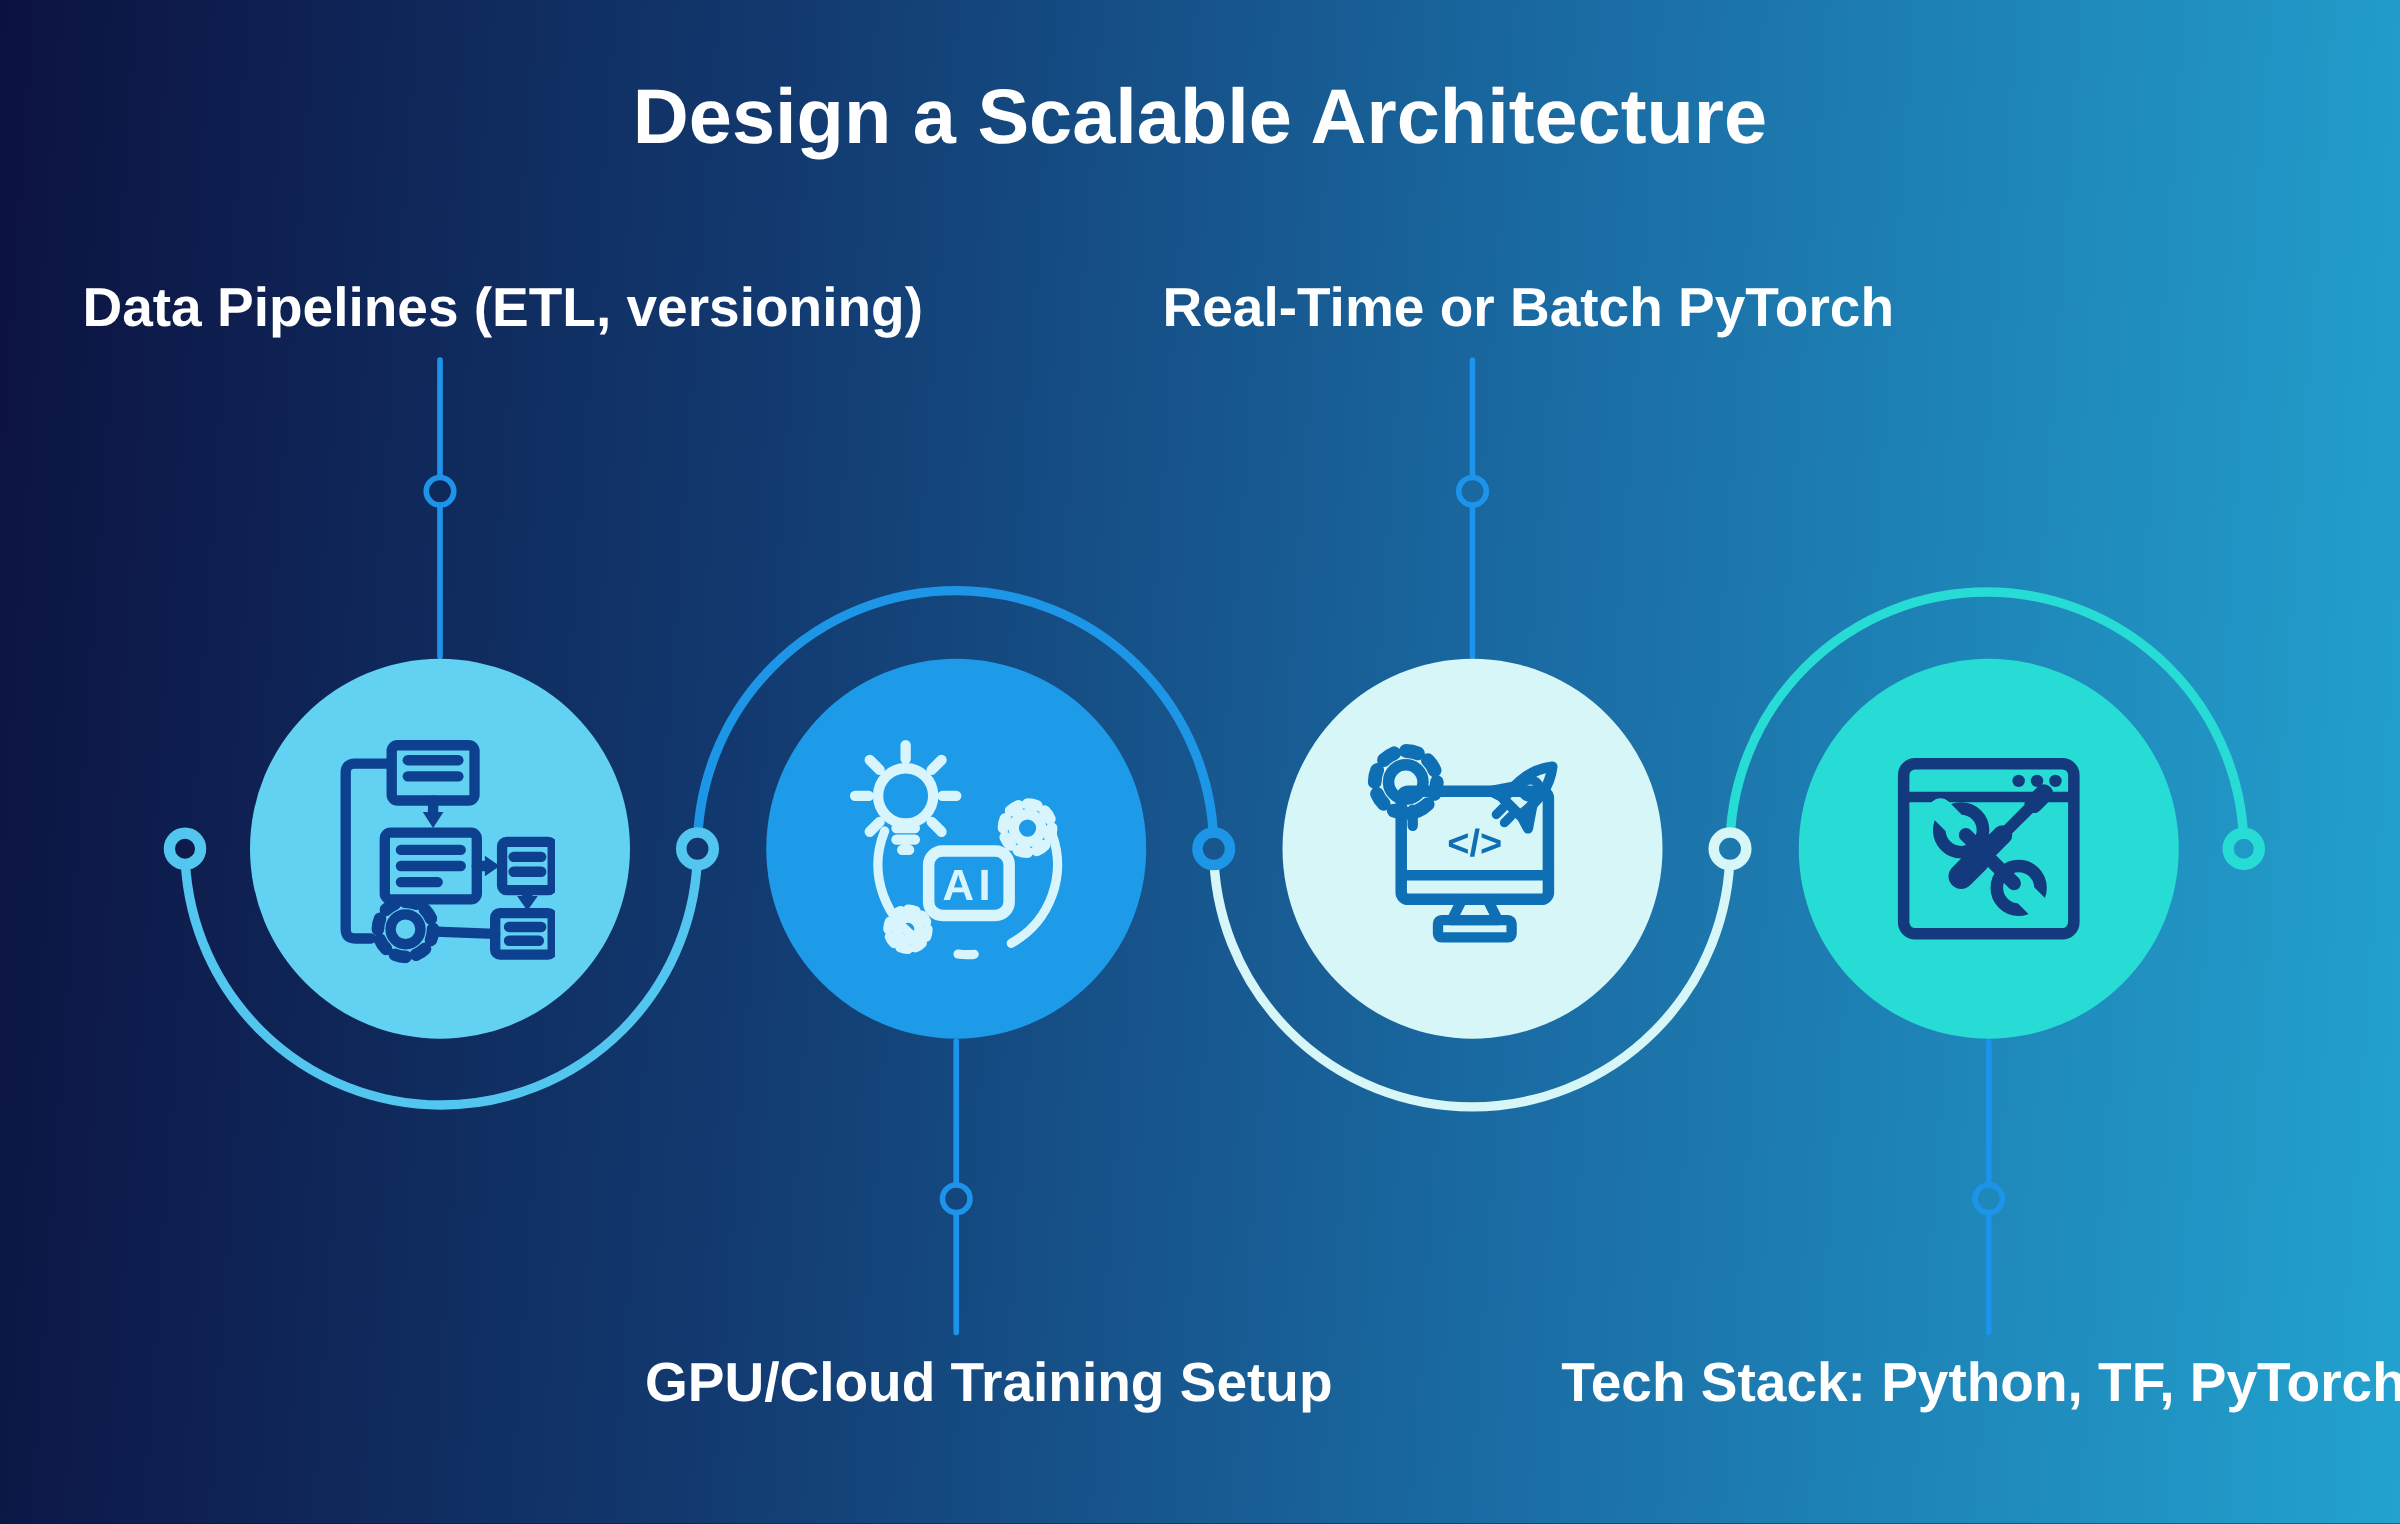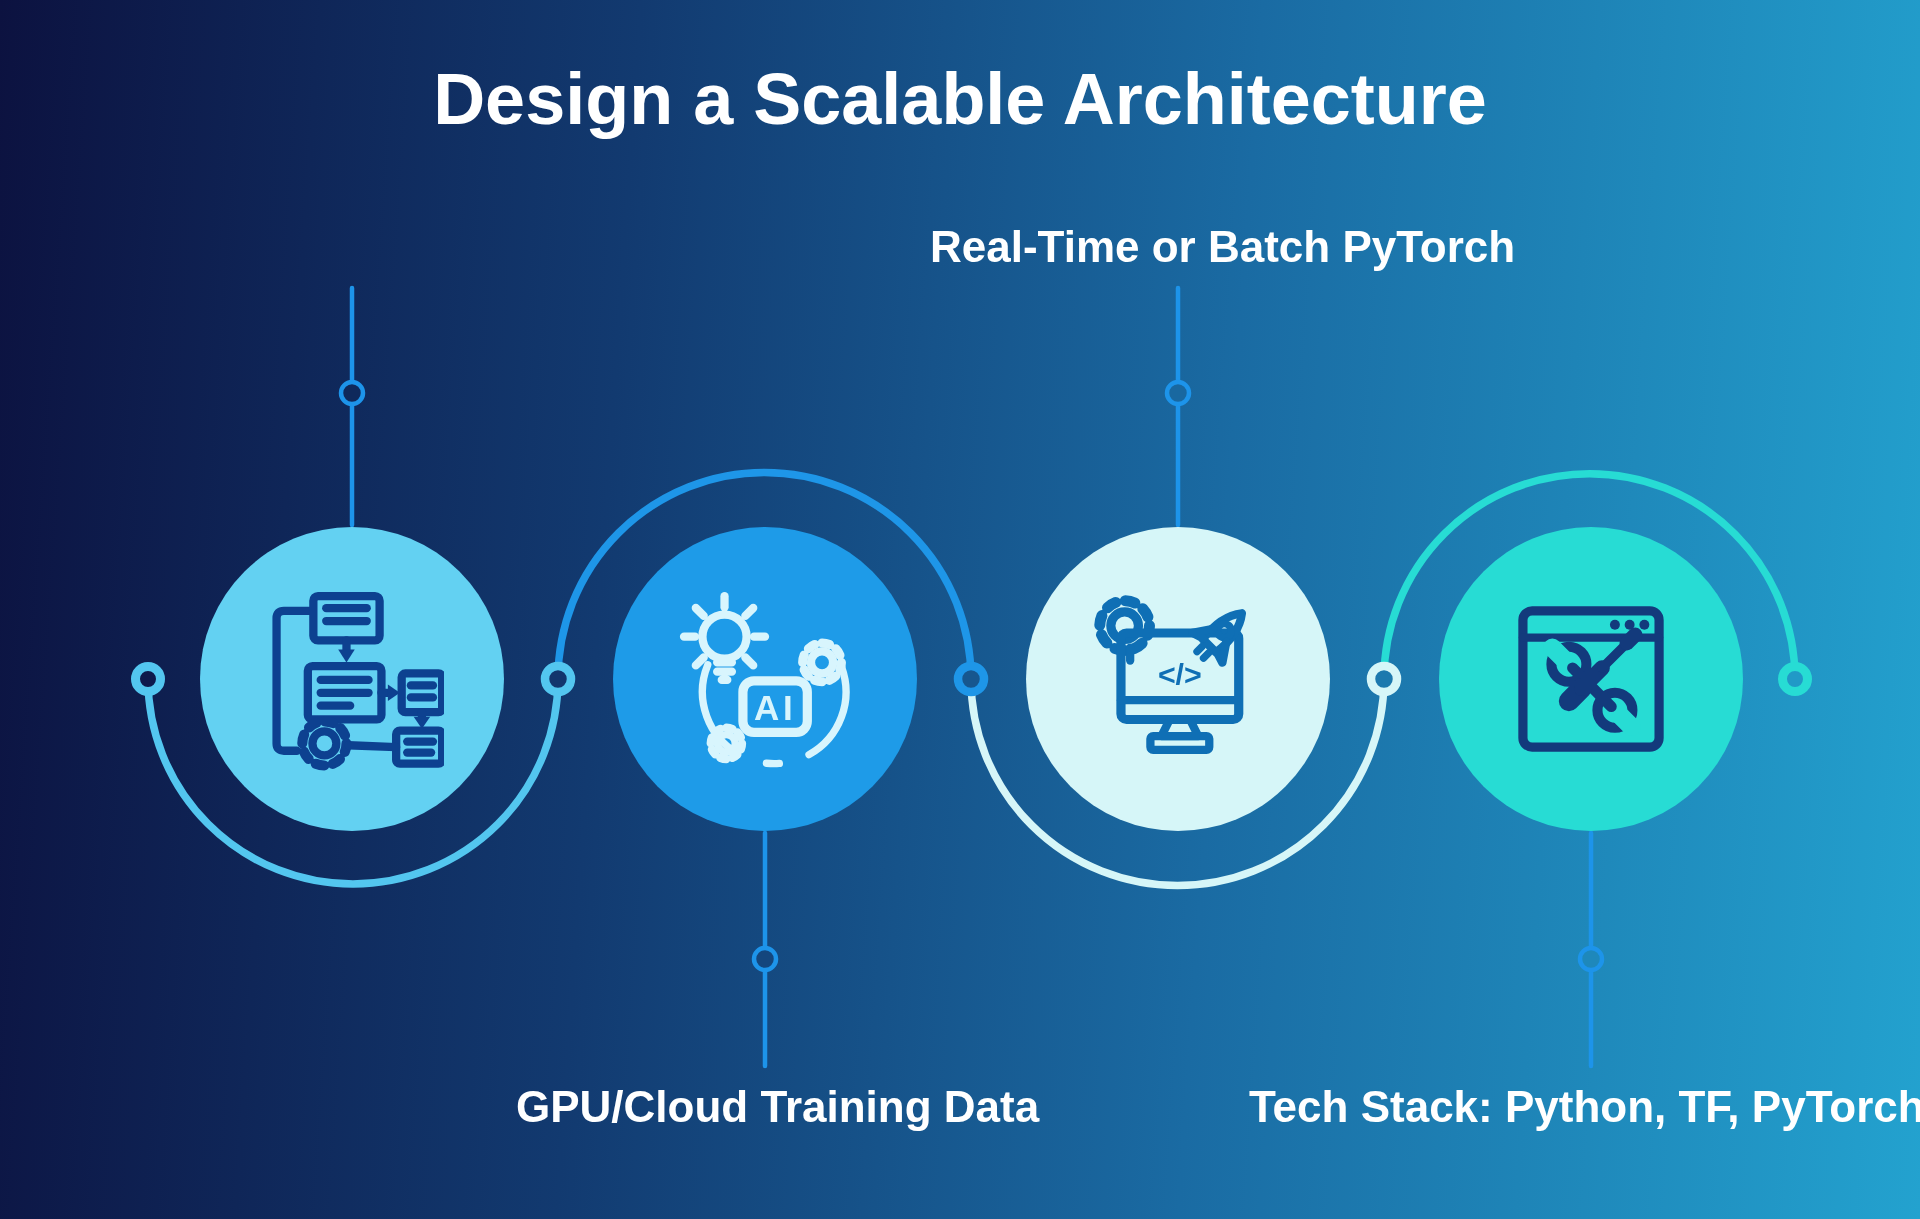--- a/index.html
+++ b/index.html
@@ -4,21 +4,21 @@
 <style>
   html,body{margin:0;padding:0;background:#0c1240;}
   .stage{
     position:relative;width:1920px;height:1219px;overflow:hidden;
     background:linear-gradient(94deg,#0c1240 0%,#123a70 32%,#1a6ba3 63%,#23a2cf 100%);
     font-family:"Liberation Sans","DejaVu Sans",sans-serif;
   }
   .stage > svg{position:absolute;left:0;top:0;}
   .page-title{
     position:absolute;left:0;top:58px;width:100%;
-    text-align:center;color:#ffffff;font-size:72px;font-weight:700;letter-spacing:0;
+    text-align:center;color:#ffffff;font-size:62px;font-weight:700;letter-spacing:0;
   }
   .step-label{
     position:absolute;color:#ffffff;font-size:44px;font-weight:700;white-space:nowrap;
   }
   .lbl-1{left:66px;top:222px;}
   .lbl-3{left:930px;top:222px;}
   .lbl-2{left:516px;top:1082px;}
   .lbl-4{left:1249px;top:1082px;}
   text{font-family:"Liberation Sans","DejaVu Sans",sans-serif;}
 </style>
@@ -164,17 +164,18 @@
           <line x1="45" y1="55" x2="56" y2="44" stroke-width="8.5"></line>
           <line x1="56" y1="44" x2="68" y2="32" stroke-width="5"></line>
           <line x1="69.5" y1="30.5" x2="74" y2="26" stroke-width="8"></line>
         </g>
       </g>
     </svg>
   </svg>
 
   <div class="page-title">Design a Scalable Architecture</div>
 
+  <div class="step-label lbl-1">Data Pipelines (ETL, versioning)</div>
   <div class="step-label lbl-3">Real-Time or Batch PyTorch</div>
-  <div class="step-label lbl-2">GPU/Cloud Training Data</div>
+  <div class="step-label lbl-2">GPU/Cloud Training Setup</div>
   <div class="step-label lbl-4">Tech Stack: Python, TF, PyTorch</div>
 
 </div>
 
 </body></html>

